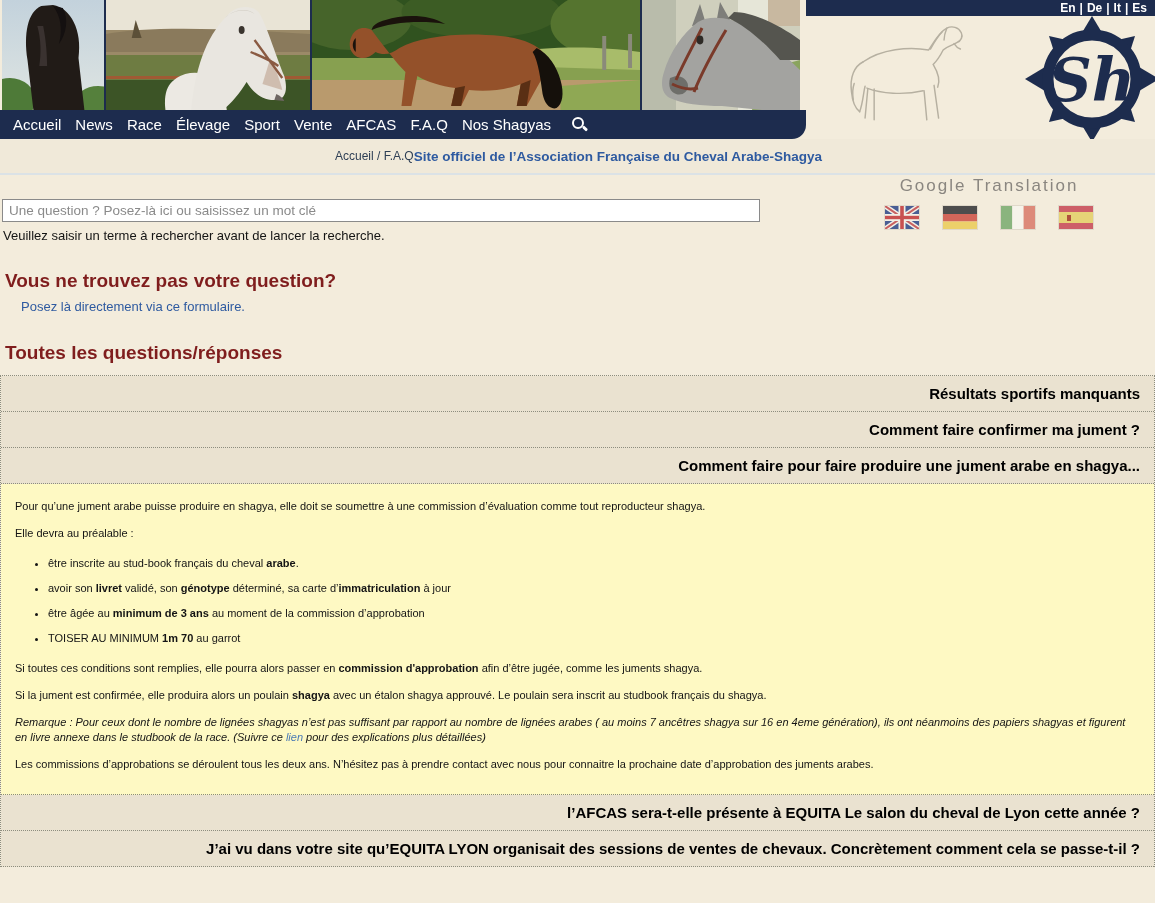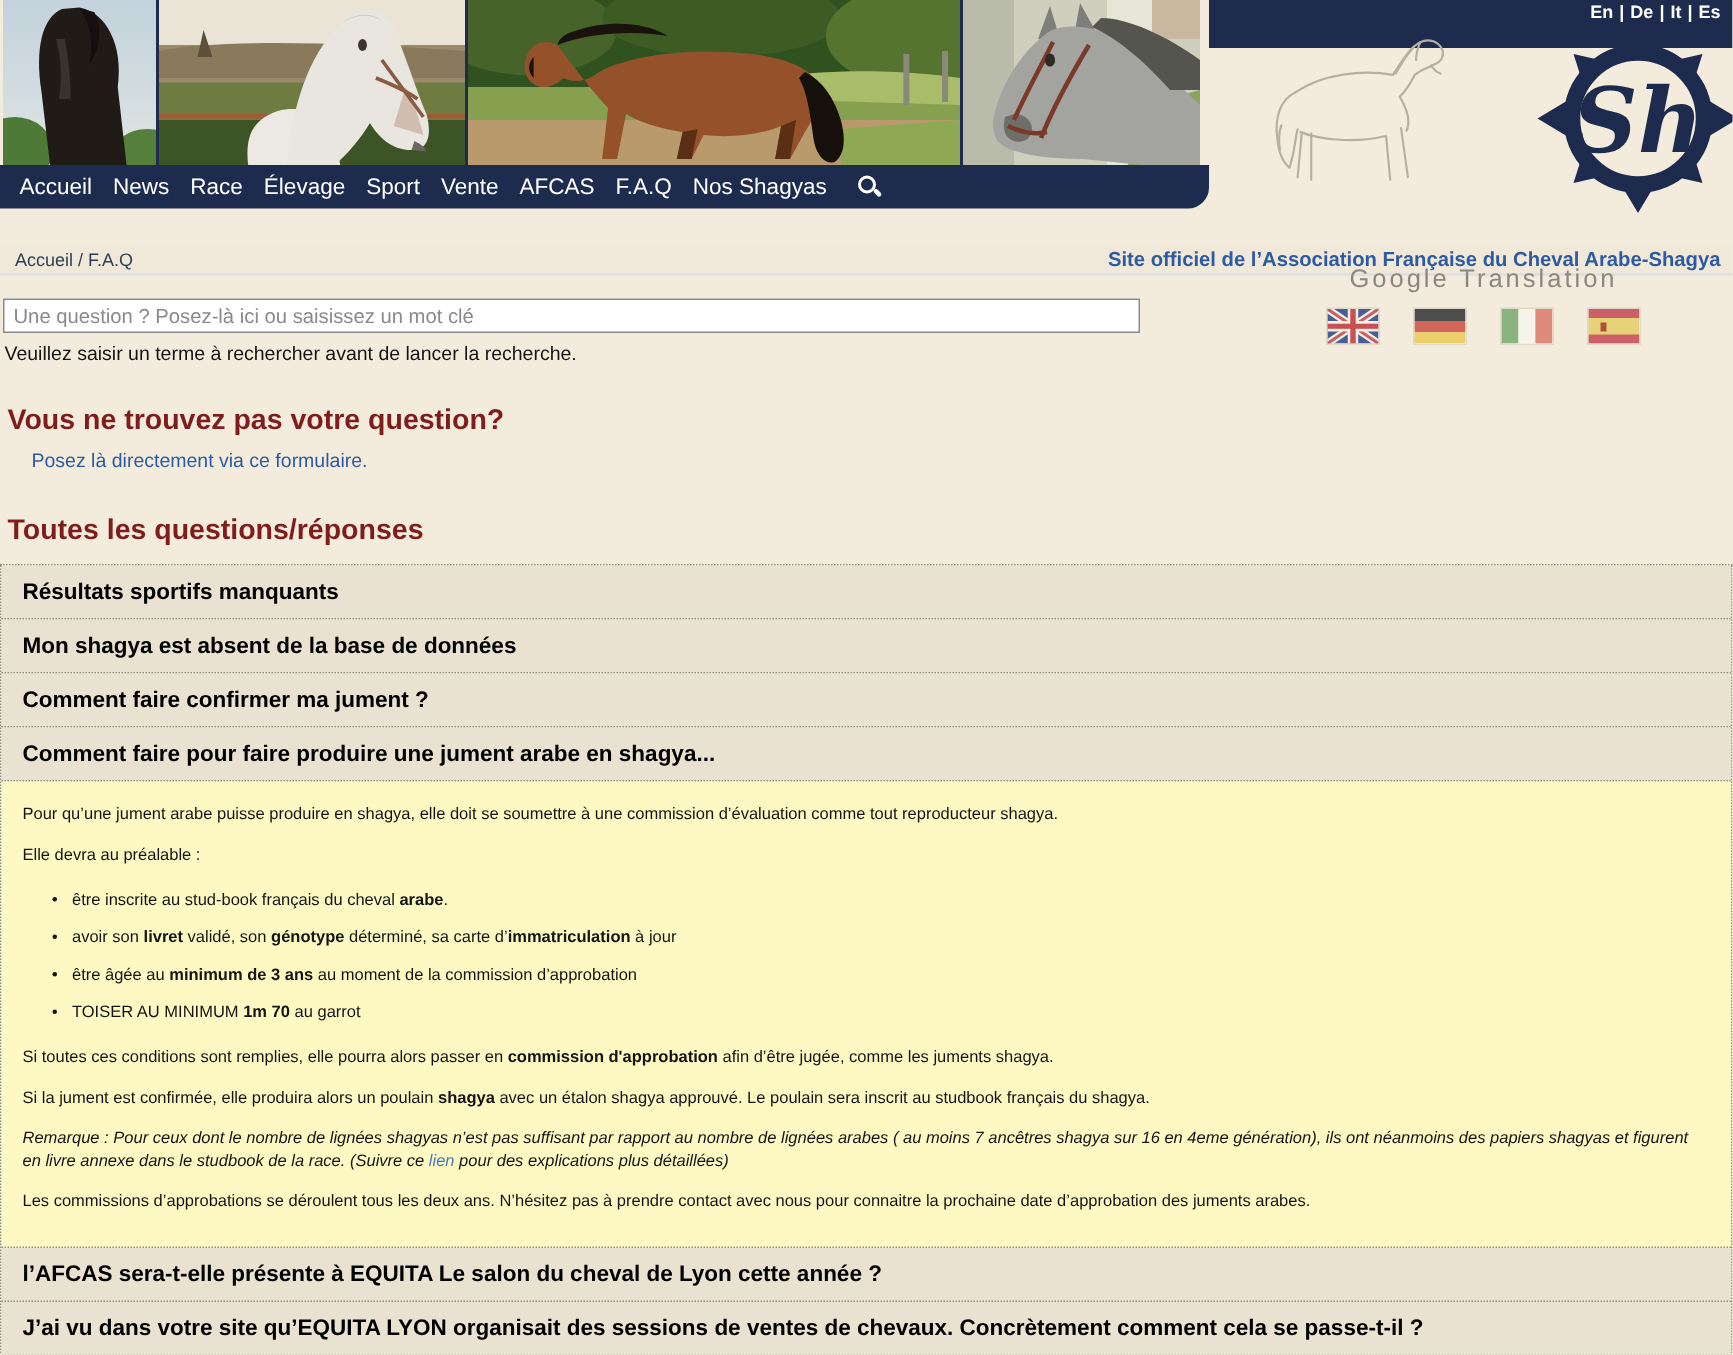--- a/index.html
+++ b/index.html
@@ -7,39 +7,39 @@
     background:#f3ecdc; font-family:"Liberation Sans","DejaVu Sans",sans-serif; }
   .page { position:relative; width:1155px; height:903px; }
 
   
   .photos { position:absolute; top:0; left:2px; width:804px; height:110px; display:flex; }
   .photo { height:110px; border-right:2px solid #1d2c4e; overflow:hidden; }
   .photo:last-child { border-right:none; }
   .photo svg { display:block; width:100%; height:100%; }
 
   .header-right { position:absolute; top:0; left:806px; width:349px; height:163px; }
-  .lang-bar { position:absolute; top:0; left:0; width:349px; height:32px; background:#1d2c4e;
+  .lang-bar { position:absolute; top:0; left:0; width:349px; height:16px; background:#1d2c4e;
     color:#fff; font-size:12px; font-weight:bold; text-align:right; padding:1px 8px 0 0; }
   .lang-bar a { color:#fff; text-decoration:none; }
   .lsep { margin:0 4px; color:#fff; }
   .horse-sketch { position:absolute; top:20px; left:24px; width:170px; height:118px; }
   .logo { position:absolute; top:16px; right:-4px; width:134px; height:126px; }
 
   nav { position:absolute; top:110px; left:0; width:806px; height:29px; background:#1d2c4e;
     border-radius:0 0 14px 0; display:flex; align-items:center; padding-left:6px; }
   nav a { color:#fff; font-size:15px; text-decoration:none; padding:0 7px; white-space:nowrap; }
   .search-glyph { position:relative; width:15px; height:15px; margin-left:14px; cursor:pointer; }
   .search-glyph::before { content:""; position:absolute; top:0; left:0; width:8px; height:8px;
     border:2.5px solid #fff; border-radius:50%; }
   .search-glyph::after { content:""; position:absolute; left:10px; top:10px; width:6px; height:3px;
     background:#fff; transform:rotate(45deg); border-radius:2px; }
 
-  .breadcrumb-bar { position:absolute; top:139px; left:0; width:1155px; height:21px;
+  .breadcrumb-bar { position:absolute; top:139px; left:0; width:1155px; height:36px;
     background:#f0e9d9; border-bottom:2px solid #dbe2e6; display:flex; align-items:center;
-    justify-content:space-between; padding:0 8px 0 10px;margin-top:24px; }
+    justify-content:center; padding:0 8px 0 10px; }
   .breadcrumb { font-size:12px; color:#2e3f55; }
   .breadcrumb a { color:#2e3f55; text-decoration:none; }
   .site-tagline { font-size:13.5px; font-weight:bold; color:#2e5aa0; }
 
   
   main { position:absolute; top:165px; left:0; width:1155px; }
 
   .translation { position:absolute; top:11px; right:62px; text-align:center; }
   .translation-label { font-size:17px; letter-spacing:2px; color:#8a8680; }
   .flags { margin-top:10px; display:flex; gap:24px; }
@@ -50,21 +50,21 @@
     border:1px solid #8a8a8a; background:#fff; padding:2px 6px; font-size:13.5px;
     font-family:"Liberation Sans",sans-serif; color:#333; }
   .search-input::placeholder { color:#8a8a8a; }
   .hint { margin:6px 0 0 3px; font-size:13px; color:#141414; }
 
   h2 { margin:27px 0 0 5px; font-size:19px; color:#7f1d1d; font-weight:bold; }
   .ask-link { display:inline-block; margin:7px 0 0 21px; font-size:13px; color:#2e5aa0; text-decoration:none; }
 
   .accordion { margin-top:11px; border:1px dotted #8d8d7e; border-bottom:none; }
   .acc-header { background:#eae2d0; border-bottom:1px dotted #8d8d7e; padding:9px 14px;
-    font-size:15px; font-weight:bold; color:#000; cursor:pointer; }
+    font-size:15px; font-weight:bold; color:#000; cursor:pointer;text-align:right; }
   .acc-content { background:#fef9c3; border-bottom:1px dotted #8d8d7e; padding:2px 14px 10px;
     font-size:11px; color:#141414; line-height:1.3; }
   .acc-content p { margin:13px 0; }
   .acc-content ul { margin:15px 0; padding-left:33px; }
   .acc-content li { margin:11px 0; }
   .remark { font-style:italic; }
   .remark a { color:#4a7ab5; text-decoration:none; font-style:italic; }
 </style>
 </head>
 <body>
@@ -237,21 +237,20 @@
     <input class="search-input" type="text" placeholder="Une question ? Posez-là ici ou saisissez un mot clé" style="">
     <div class="hint">Veuillez saisir un terme à rechercher avant de lancer la recherche.</div>
 
     <h2>Vous ne trouvez pas votre question?</h2>
     <a class="ask-link" href="#">Posez là directement via ce formulaire.</a>
 
     <h2>Toutes les questions/réponses</h2>
 
     <div class="accordion">
       <div class="acc-header">Résultats sportifs manquants</div>
-      <div class="acc-header">Mon shagya est absent de la base de données</div>
       <div class="acc-header">Comment faire confirmer ma jument ?</div>
       <div class="acc-header">Comment faire pour faire produire une jument arabe en shagya...</div>
 
       <div class="acc-content">
         <p>Pour qu’une jument arabe puisse produire en shagya, elle doit se soumettre à une commission d’évaluation comme tout reproducteur shagya.</p>
         <p>Elle devra au préalable :</p>
         <ul>
           <li><span>être inscrite au stud-book français du cheval </span><b>arabe</b><span>.</span></li>
           <li><span>avoir son </span><b>livret</b><span> validé, son </span><b>génotype</b><span> déterminé, sa carte d’</span><b>immatriculation</b><span> à jour</span></li>
           <li><span>être âgée au </span><b>minimum de 3 ans</b><span> au moment de la commission d’approbation</span></li>

